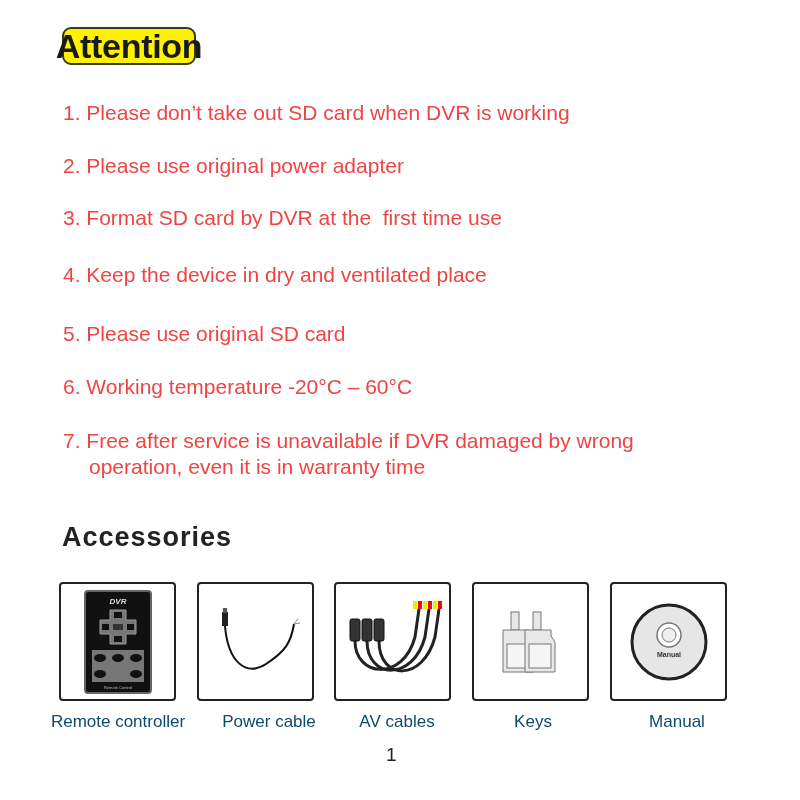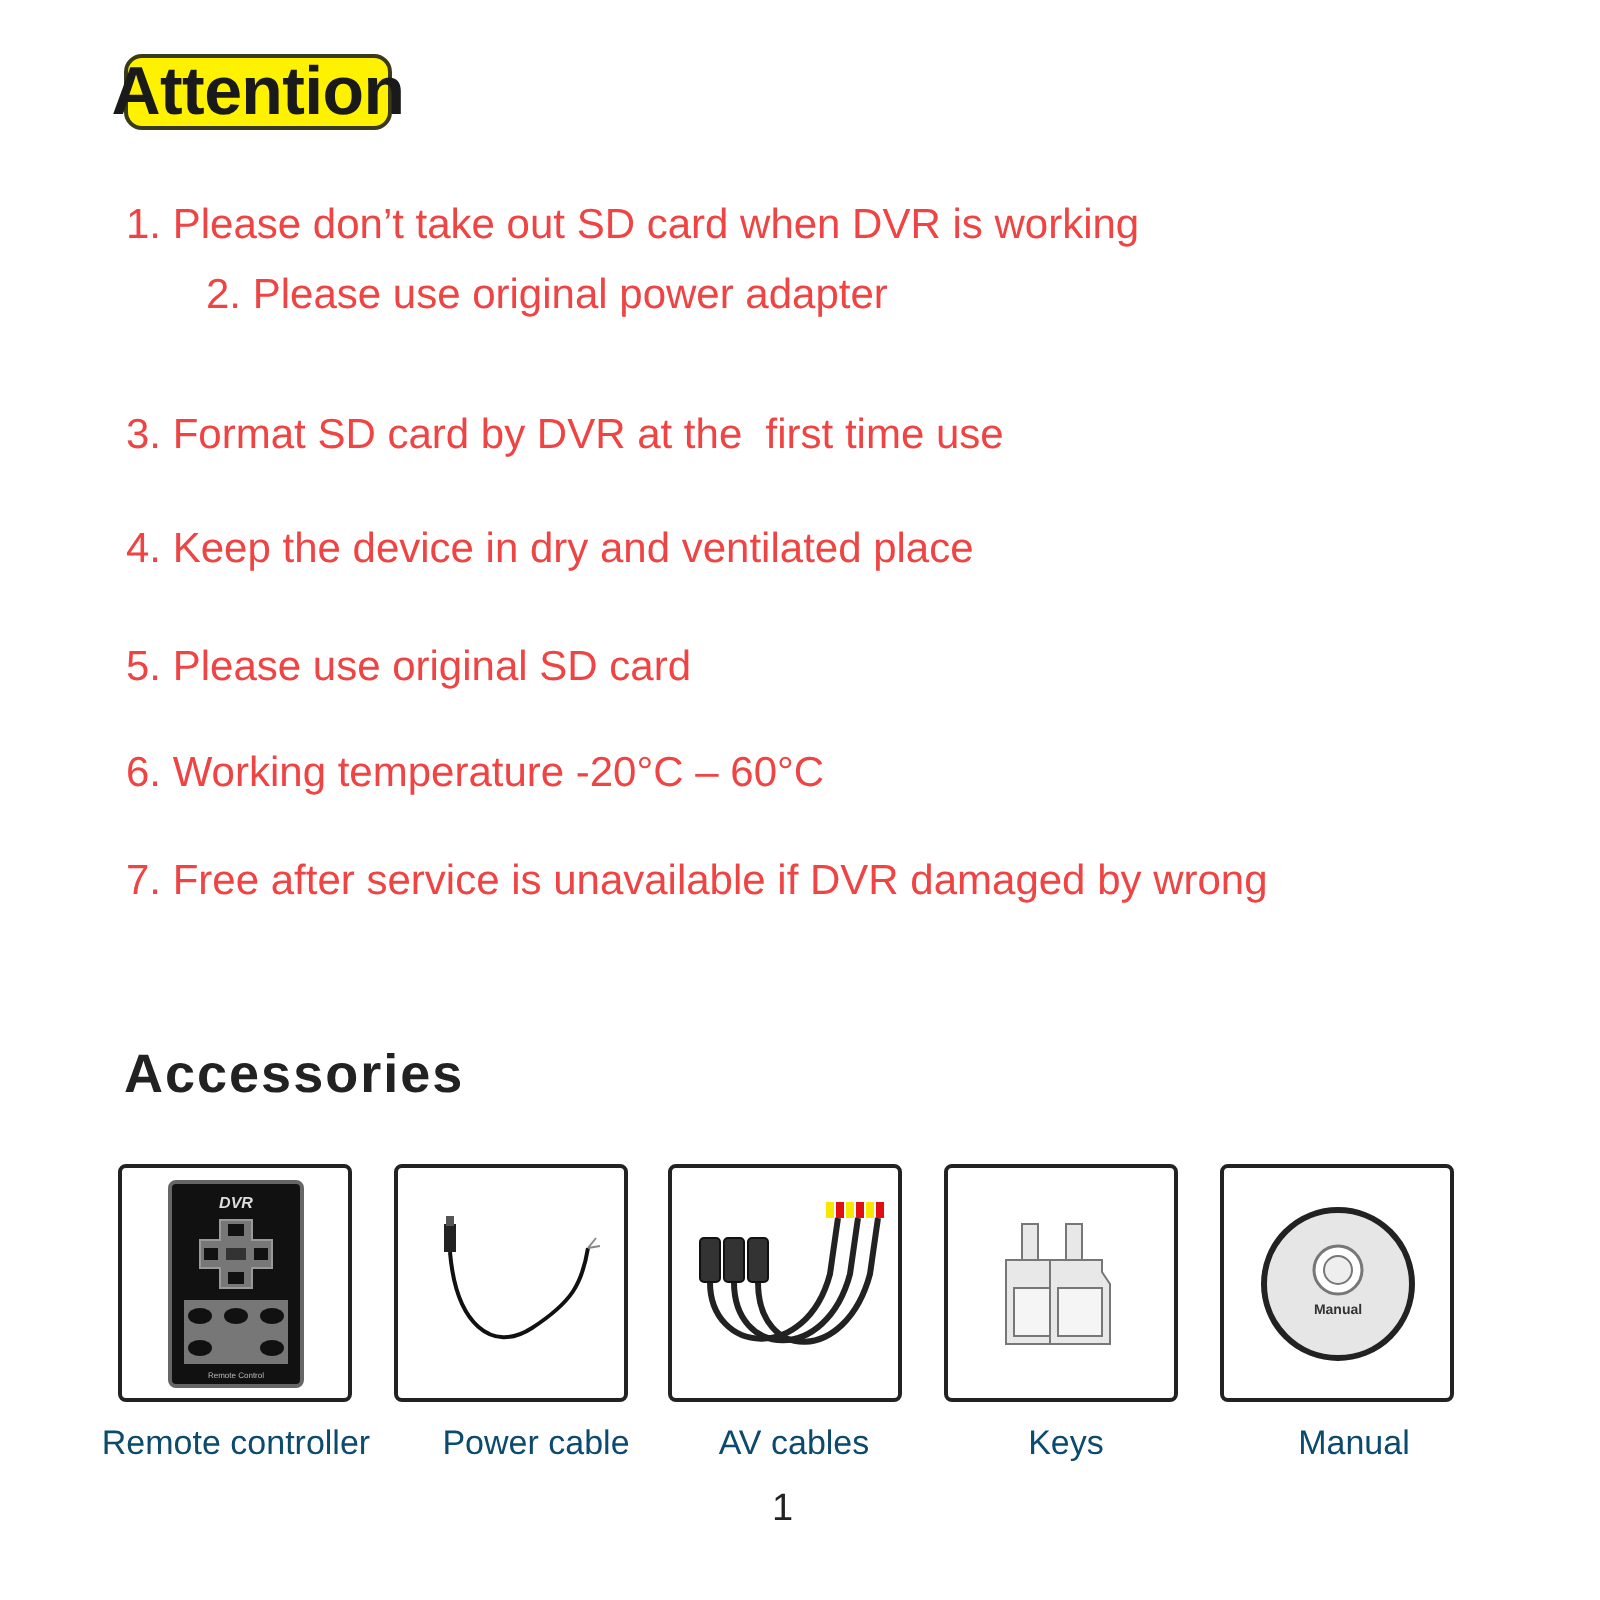--- a/index.html
+++ b/index.html
@@ -33,21 +33,21 @@
 </style>
 </head>
 <body>
 
 <div class="attention">Attention</div>
 
 <div class="item" style="top:100px;">
   <span>1.</span>
   <span>Please don’t take out SD card when DVR is working</span>
 </div>
-<div class="item" style="top:135px;margin-left:40px;">
+<div class="item" style="top:153px;">
   <span>2.</span>
   <span>Please use original power adapter</span>
 </div>
 <div class="item" style="top:205px;">
   <span>3.</span>
   <span style="white-space:pre">Format SD card by DVR at the  first time use</span>
 </div>
 <div class="item" style="top:262px;">
   <span>4.</span>
   <span>Keep the device in dry and ventilated place</span>
@@ -56,20 +56,21 @@
   <span>5.</span>
   <span>Please use original SD card</span>
 </div>
 <div class="item" style="top:374px;text-align:right;">
   <span>6.</span>
   <span>Working temperature -20°C – 60°C</span>
 </div>
 <div class="item" style="top:428px;">
   <span>7.</span>
   <span>Free after service is unavailable if DVR damaged by wrong</span>
+  <span class="cont">operation, even it is in warranty time</span>
 </div>
 
 <div class="acc-title">Accessories</div>
 
 <div class="box" style="left:59px;">
   <svg width="68" height="104" viewBox="0 0 68 104">
     <rect x="1" y="1" width="66" height="102" rx="3" fill="#111" stroke="#666" stroke-width="2"></rect>
     <text x="34" y="14" fill="#ddd" font-size="8" font-style="italic" font-weight="bold" text-anchor="middle" font-family="Liberation Sans, sans-serif">DVR</text>
     <path d="M26 20 h16 v10 h10 v14 h-10 v10 h-16 v-10 h-10 v-14 h10 z" fill="#777" stroke="#999"></path>
     <rect x="30" y="22" width="8" height="6" fill="#111"></rect>
@@ -89,21 +90,21 @@
 <div class="label" style="left:43px;">Remote controller</div>
 
 <div class="box" style="left:197px;">
   <svg width="100" height="80" viewBox="0 0 100 80">
     <rect x="16" y="10" width="6" height="14" fill="#222"></rect>
     <rect x="17" y="6" width="4" height="5" fill="#555"></rect>
     <path d="M19 24 C 22 60, 40 75, 60 62 S 85 40, 88 22" fill="none" stroke="#111" stroke-width="2"></path>
     <path d="M88 22 l4 -5 M88 22 l6 -1" stroke="#888" stroke-width="1" fill="none"></path>
   </svg>
 </div>
-<div class="label" style="left:193px;">Power cable</div>
+<div class="label" style="left:183px;padding-left:11px;">Power cable</div>
 
 <div class="box" style="left:334px;">
   <svg width="100" height="90" viewBox="0 0 100 90">
     <g stroke="#222" stroke-width="3" fill="none">
       <path d="M12 44 C 12 80, 60 85, 72 40 L 76 12"></path>
       <path d="M24 44 C 24 82, 70 85, 82 40 L 86 12"></path>
       <path d="M36 44 C 36 84, 80 85, 92 40 L 96 12"></path>
     </g>
     <g fill="#333" stroke="#111">
       <rect x="7" y="22" width="10" height="22" rx="2"></rect>

